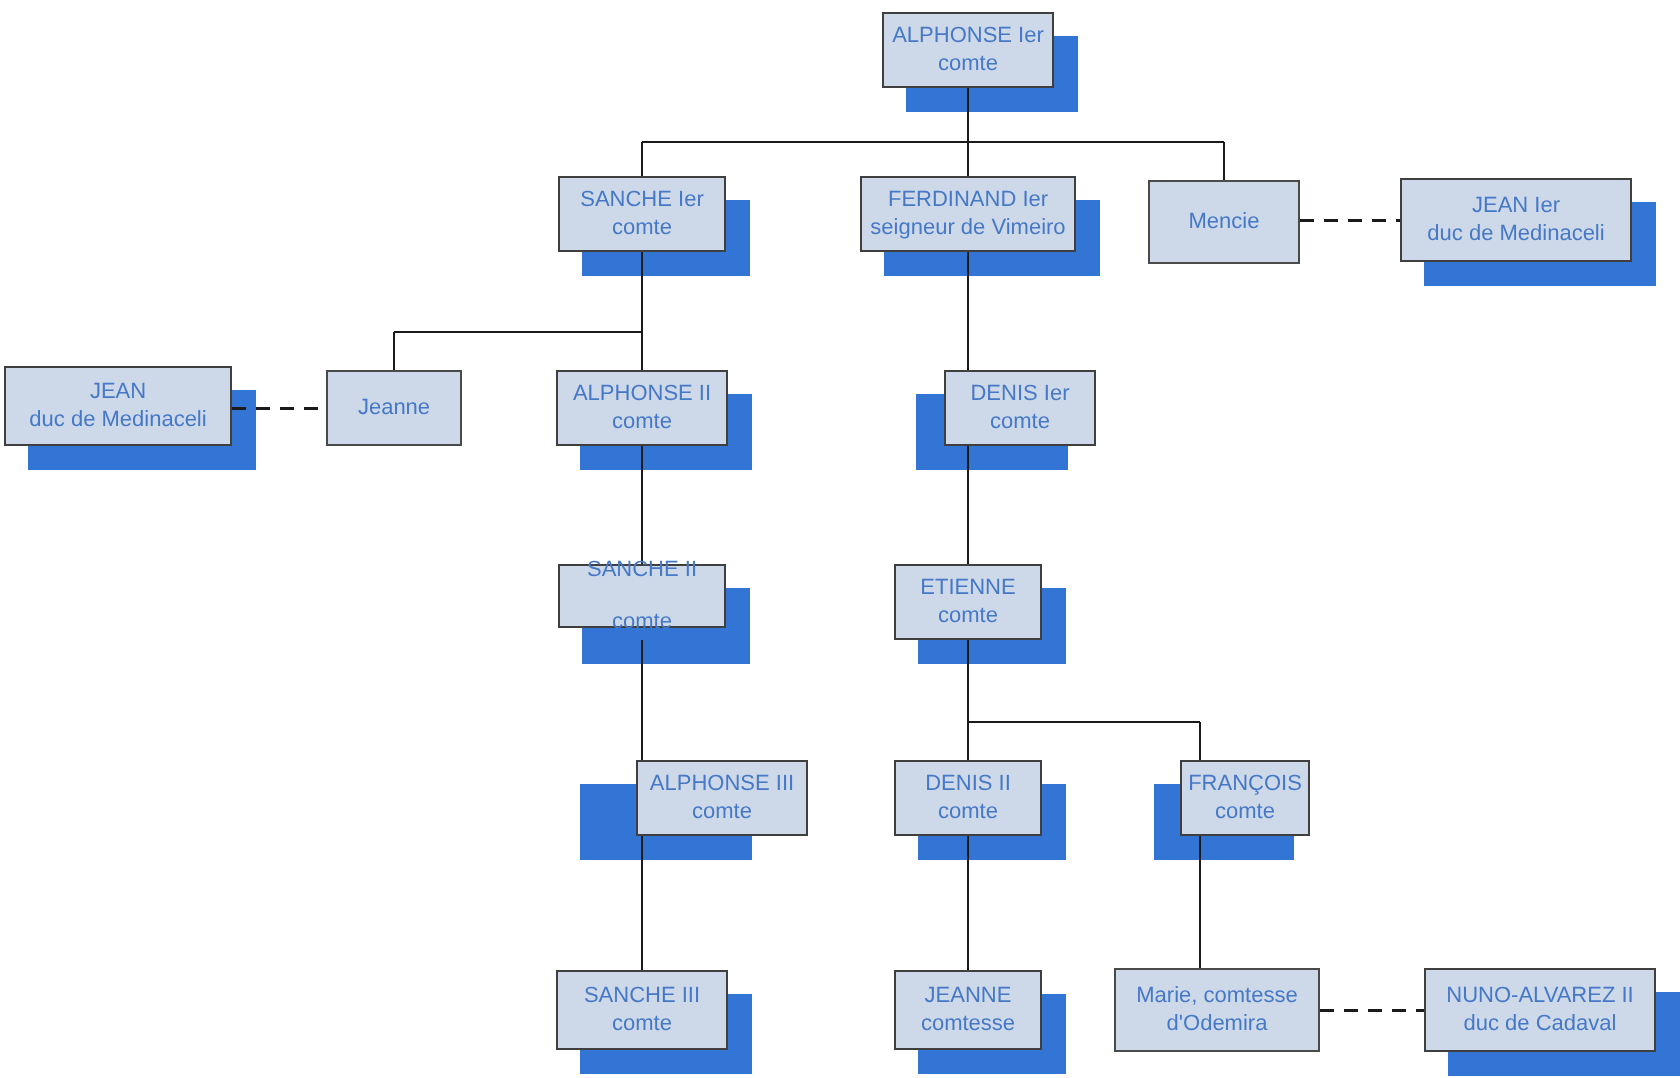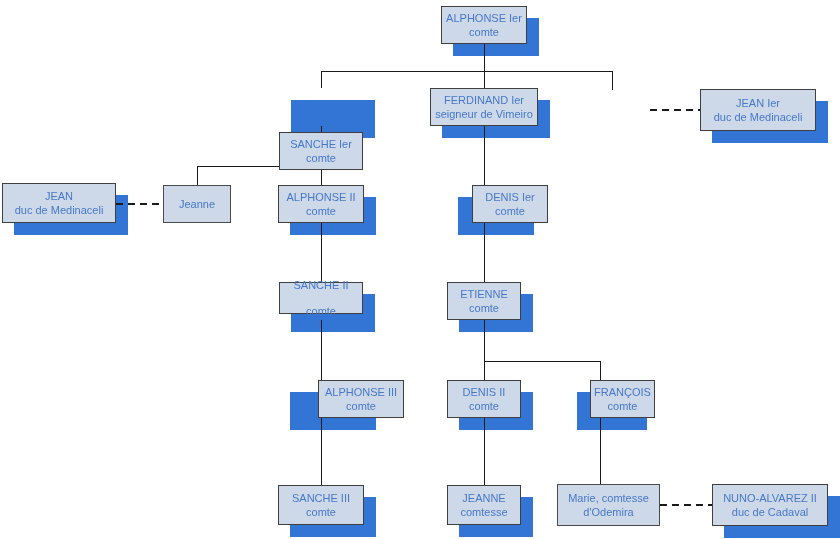--- a/index.html
+++ b/index.html
@@ -83,30 +83,33 @@
   <div class="shadow" style="left:577px; top:392px; width:70px;  height:38px;"></div>
   <div class="shadow" style="left:290px; top:497px; width:86px;  height:40px;"></div>
   <div class="shadow" style="left:459px; top:497px; width:74px;  height:40px;"></div>
   <div class="shadow" style="left:724px; top:496px; width:116px; height:42px;"></div>
 
   <div class="node" style="left:441px; top:6px; width:86px; height:38px;">
     <span>ALPHONSE Ier</span>
     <span>comte</span>
   </div>
 
-  <div class="node" style="left:279px; top:88px; width:84px; height:38px;margin-top:44px;">
+  <div class="node" style="left:279px; top:88px; width:84px; height:38px;">
     <span>SANCHE Ier</span>
     <span>comte</span>
   </div>
 
   <div class="node" style="left:430px; top:88px; width:108px; height:38px;">
     <span>FERDINAND Ier</span>
     <span>seigneur de Vimeiro</span>
   </div>
 
+  <div class="node plain" style="left:574px; top:90px; width:76px; height:42px;">
+    <span>Mencie</span>
+  </div>
 
   <div class="node" style="left:700px; top:89px; width:116px; height:42px;">
     <span>JEAN Ier</span>
     <span>duc de Medinaceli</span>
   </div>
 
   <div class="node" style="left:2px; top:183px; width:114px; height:40px;">
     <span>JEAN</span>
     <span>duc de Medinaceli</span>
   </div>

